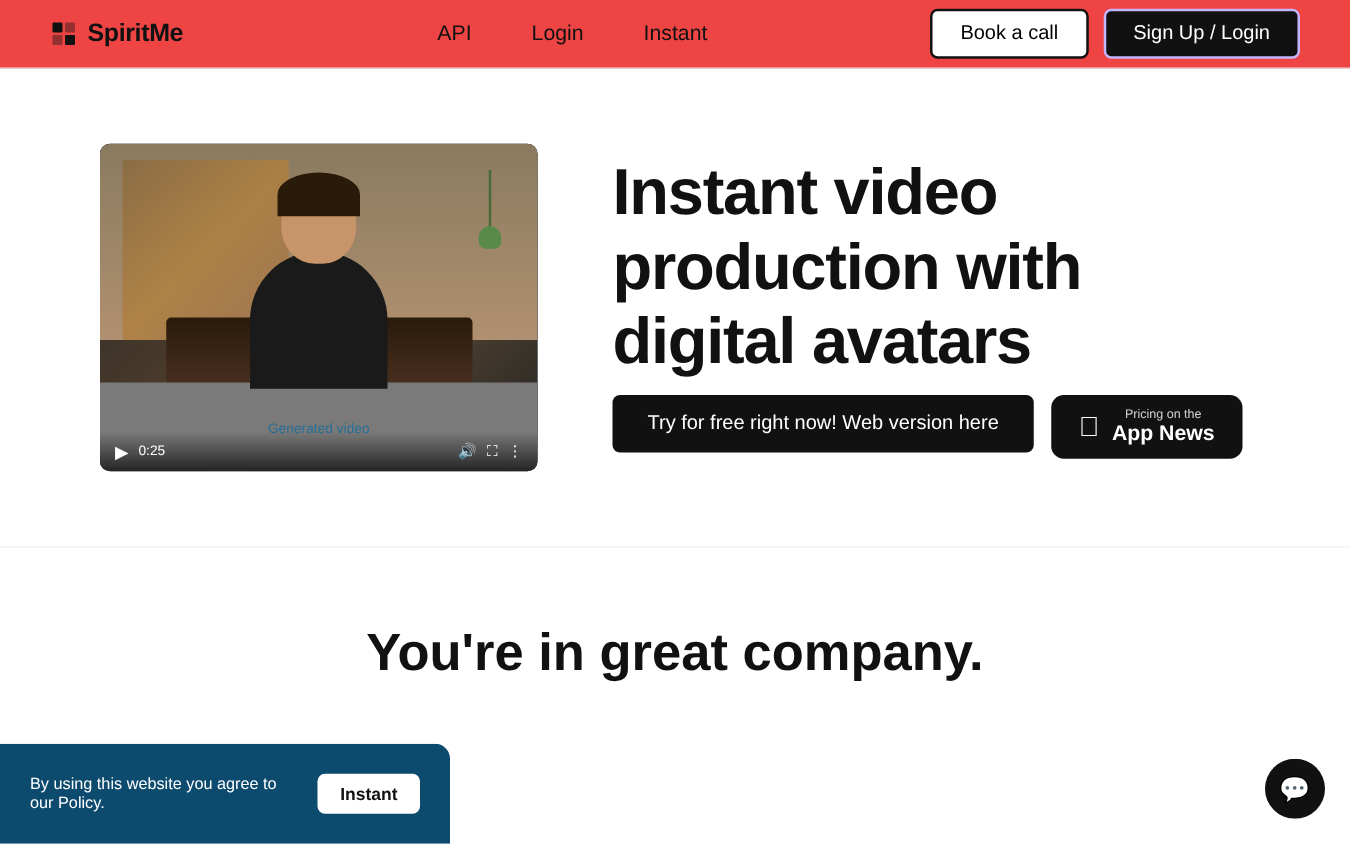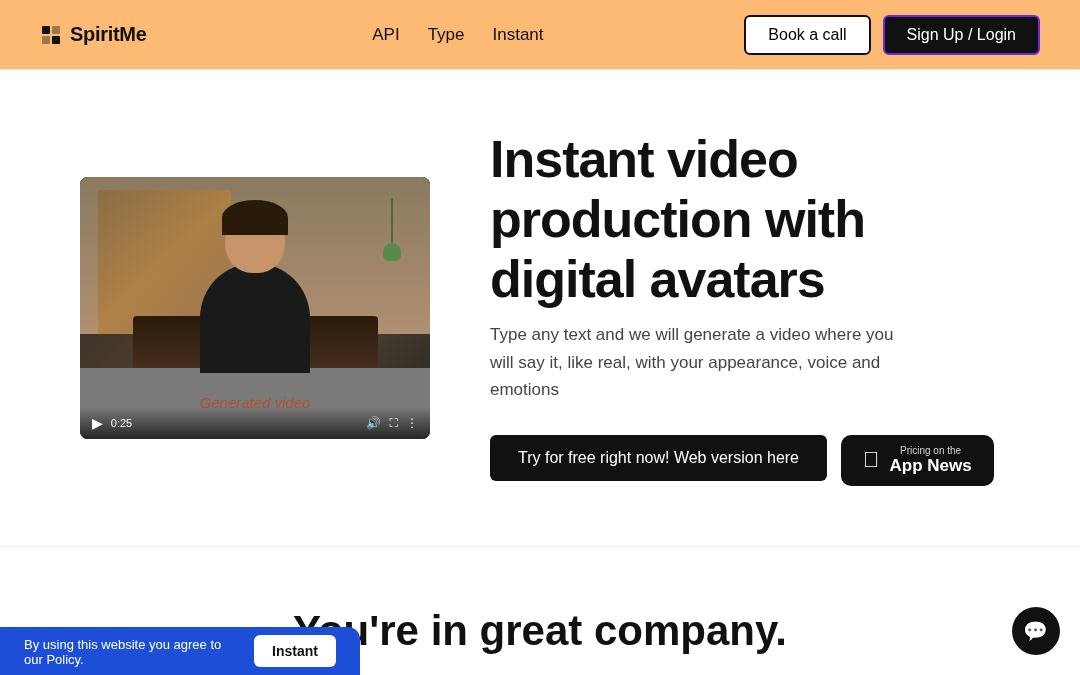--- a/index.html
+++ b/index.html
@@ -1,35 +1,35 @@
 <!DOCTYPE html>
 <html><head>
   <meta charset="utf-8">
   <style>
     * { margin: 0; padding: 0; box-sizing: border-box; }
     body { font-family: -apple-system, BlinkMacSystemFont, 'Segoe UI', Helvetica, Arial, sans-serif; background: #fff; color: #111; width: 1080px; min-height: 675px; overflow-x: hidden; }
 
     
     .navbar {
       display: flex; align-items: center; justify-content: space-between;
-      padding: 0 40px; height: 70px; border-bottom: 1px solid #e8e8e8;
-      background: #fdba74; position: sticky; top: 0; z-index: 100;
+      padding: 0 40px; height: 55px; border-bottom: 1px solid #e8e8e8;
+      background: #ef4444; position: sticky; top: 0; z-index: 100;
     }
     .logo-area { display: flex; align-items: center; gap: 8px; }
     .logo-icon { width: 22px; height: 22px; }
     .logo-text { font-size: 20px; font-weight: 700; letter-spacing: -0.3px; }
-    .nav-links { display: flex; align-items: flex-start; gap: 28px; margin-left: 25px; }
+    .nav-links { display: flex; align-items: flex-start; gap: 48px; margin-left: 25px; }
     .nav-link { font-size: 17px; color: #111; text-decoration: none; font-weight: 400; }
     .nav-actions { display: flex; align-items: center; gap: 12px; }
     .btn-book {
       padding: 9px 22px; border: 2px solid #111; background: #fff;
       border-radius: 6px; font-size: 16px; font-weight: 500; cursor: pointer;
     }
     .btn-signup {
-      padding: 9px 22px; border: 2px solid #6d28d9; background: #111; color: #fff;
+      padding: 9px 22px; border: 2px solid #c4b5fd; background: #111; color: #fff;
       border-radius: 6px; font-size: 16px; font-weight: 500; cursor: pointer;
     }
 
     
     .hero {
       display: flex; align-items: center; justify-content: space-between;
       padding: 60px 80px 60px 80px; gap: 60px;
     }
     .hero-video-container {
       flex: 0 0 350px; width: 350px; height: 262px;
@@ -68,21 +68,21 @@
       background: linear-gradient(transparent, rgba(0,0,0,0.7)); padding: 8px 12px;
       display: flex; align-items: center; justify-content: space-between;
     }
     .video-controls-left { display: flex; align-items: center; gap: 8px; }
     .video-play-btn { color: #fff; font-size: 14px; }
     .video-time { color: #fff; font-size: 11px; }
     .video-controls-right { display: flex; align-items: center; gap: 8px; }
     .video-icon { color: #fff; font-size: 12px; }
     .video-label {
       position: absolute; bottom: 28px; left: 50%; transform: translateX(-50%);
-      color: #c2410c; font-size: 15px; opacity: 0.7; white-space: nowrap; font-style: italic;
+      color: #0369a1; font-size: 11px; opacity: 0.7; white-space: nowrap;
     }
 
     
     .hero-content { flex: 1; }
     .hero-title {
       font-size: 52px; font-weight: 800; line-height: 1.15; letter-spacing: -1px;
       margin-bottom: 12px; color: #111;
     }
     .hero-subtitle {
       font-size: 17px; color: #444; line-height: 1.6; margin-bottom: 32px;
@@ -105,22 +105,22 @@
     
     .social-proof {
       text-align: center; padding: 60px 40px 40px;
       border-top: 1px solid #f0f0f0;
     }
     .social-proof-title { font-size: 42px; font-weight: 800; margin-bottom: 10px; }
 
     
     .cookie-banner {
       position: fixed; bottom: 0; left: 0; right: 0;
-      background: #1d4ed8; color: #fff;
-      padding: 8px 24px; display: flex; align-items: flex-end; justify-content: space-between;
+      background: #0c4a6e; color: #fff;
+      padding: 24px 24px; display: flex; align-items: flex-start; justify-content: space-between;
       max-width: 360px; border-radius: 0 12px 0 0;
       z-index: 200;
     }
     .cookie-text { font-size: 13px; flex: 1; margin-right: 16px; }
     .btn-accept {
       background: #fff; color: #111; border: none; padding: 8px 18px;
       border-radius: 6px; font-size: 14px; font-weight: 600; cursor: pointer; white-space: nowrap;
     }
 
     
@@ -143,21 +143,21 @@
       <rect x="2" y="12" width="8" height="8" rx="1" fill="#111" opacity="0.4"></rect>
       <rect x="12" y="12" width="8" height="8" rx="1" fill="#111"></rect>
     </svg>
     <span class="logo-text">SpiritMe</span>
   </div>
   <div class="nav-links">
     <a class="nav-link" href="#">
       <span>API</span>
     </a>
     <a class="nav-link" href="#">
-      <span>Type</span>
+      <span>Login</span>
     </a>
     <a class="nav-link" href="#">
       <span>Instant</span>
     </a>
   </div>
   <div class="nav-actions">
     <button class="btn-book">Book a call</button>
     <button class="btn-signup">Sign Up / Login</button>
   </div>
 </nav>
@@ -202,21 +202,20 @@
       <div class="video-controls-right">
         <span class="video-icon">🔊</span>
         <span class="video-icon">⛶</span>
         <span class="video-icon">⋮</span>
       </div>
     </div>
   </div>
 
   <div class="hero-content">
     <h1 class="hero-title">Instant video production with digital avatars</h1>
-    <p class="hero-subtitle">Type any text and we will generate a video where you will say it, like real, with your appearance, voice and emotions</p>
     <div class="cta-buttons">
       <button class="btn-try-free">Try for free right now! Web version here</button>
       <button class="btn-appstore">
         <span class="apple-icon"></span>
         <div>
           <div class="appstore-text-top">Pricing on the</div>
           <div class="appstore-text-bottom">App News</div>
         </div>
       </button>
     </div>

